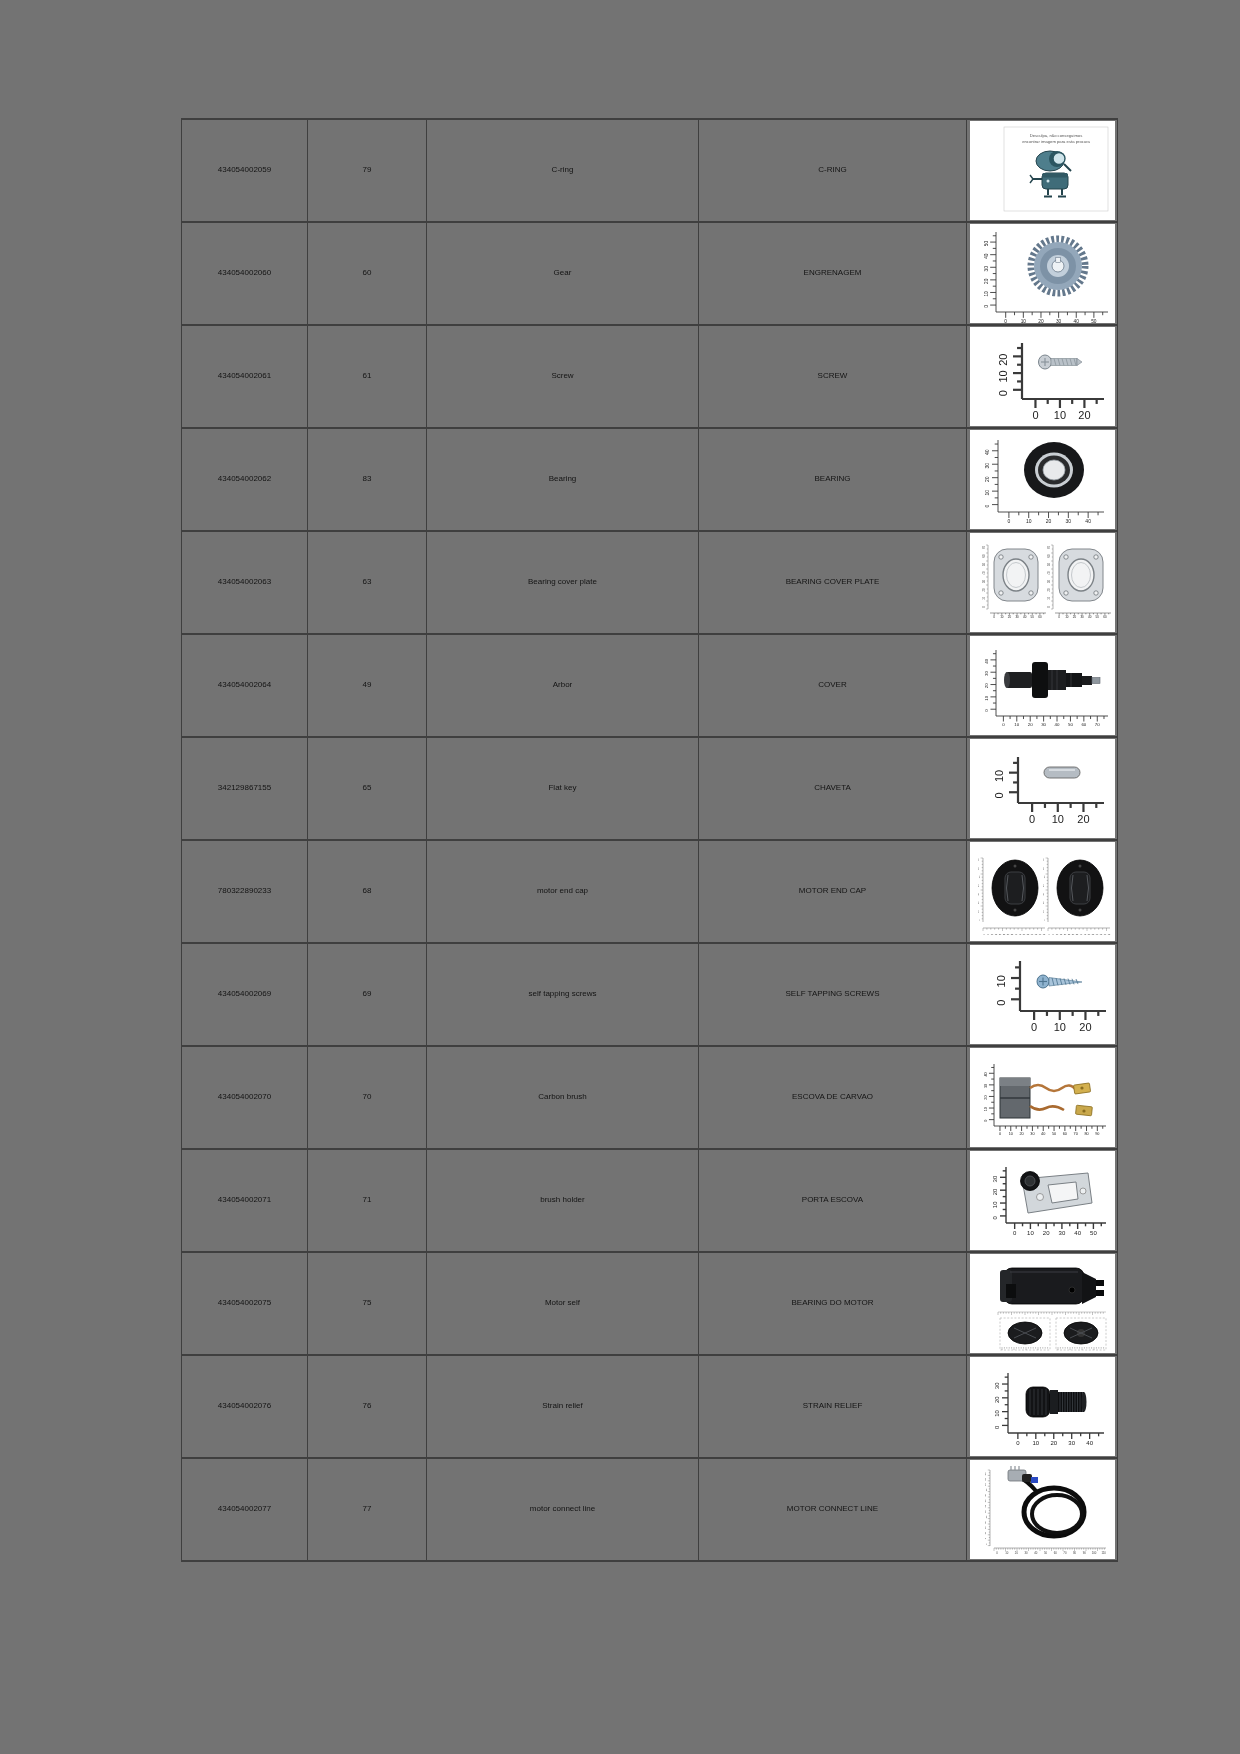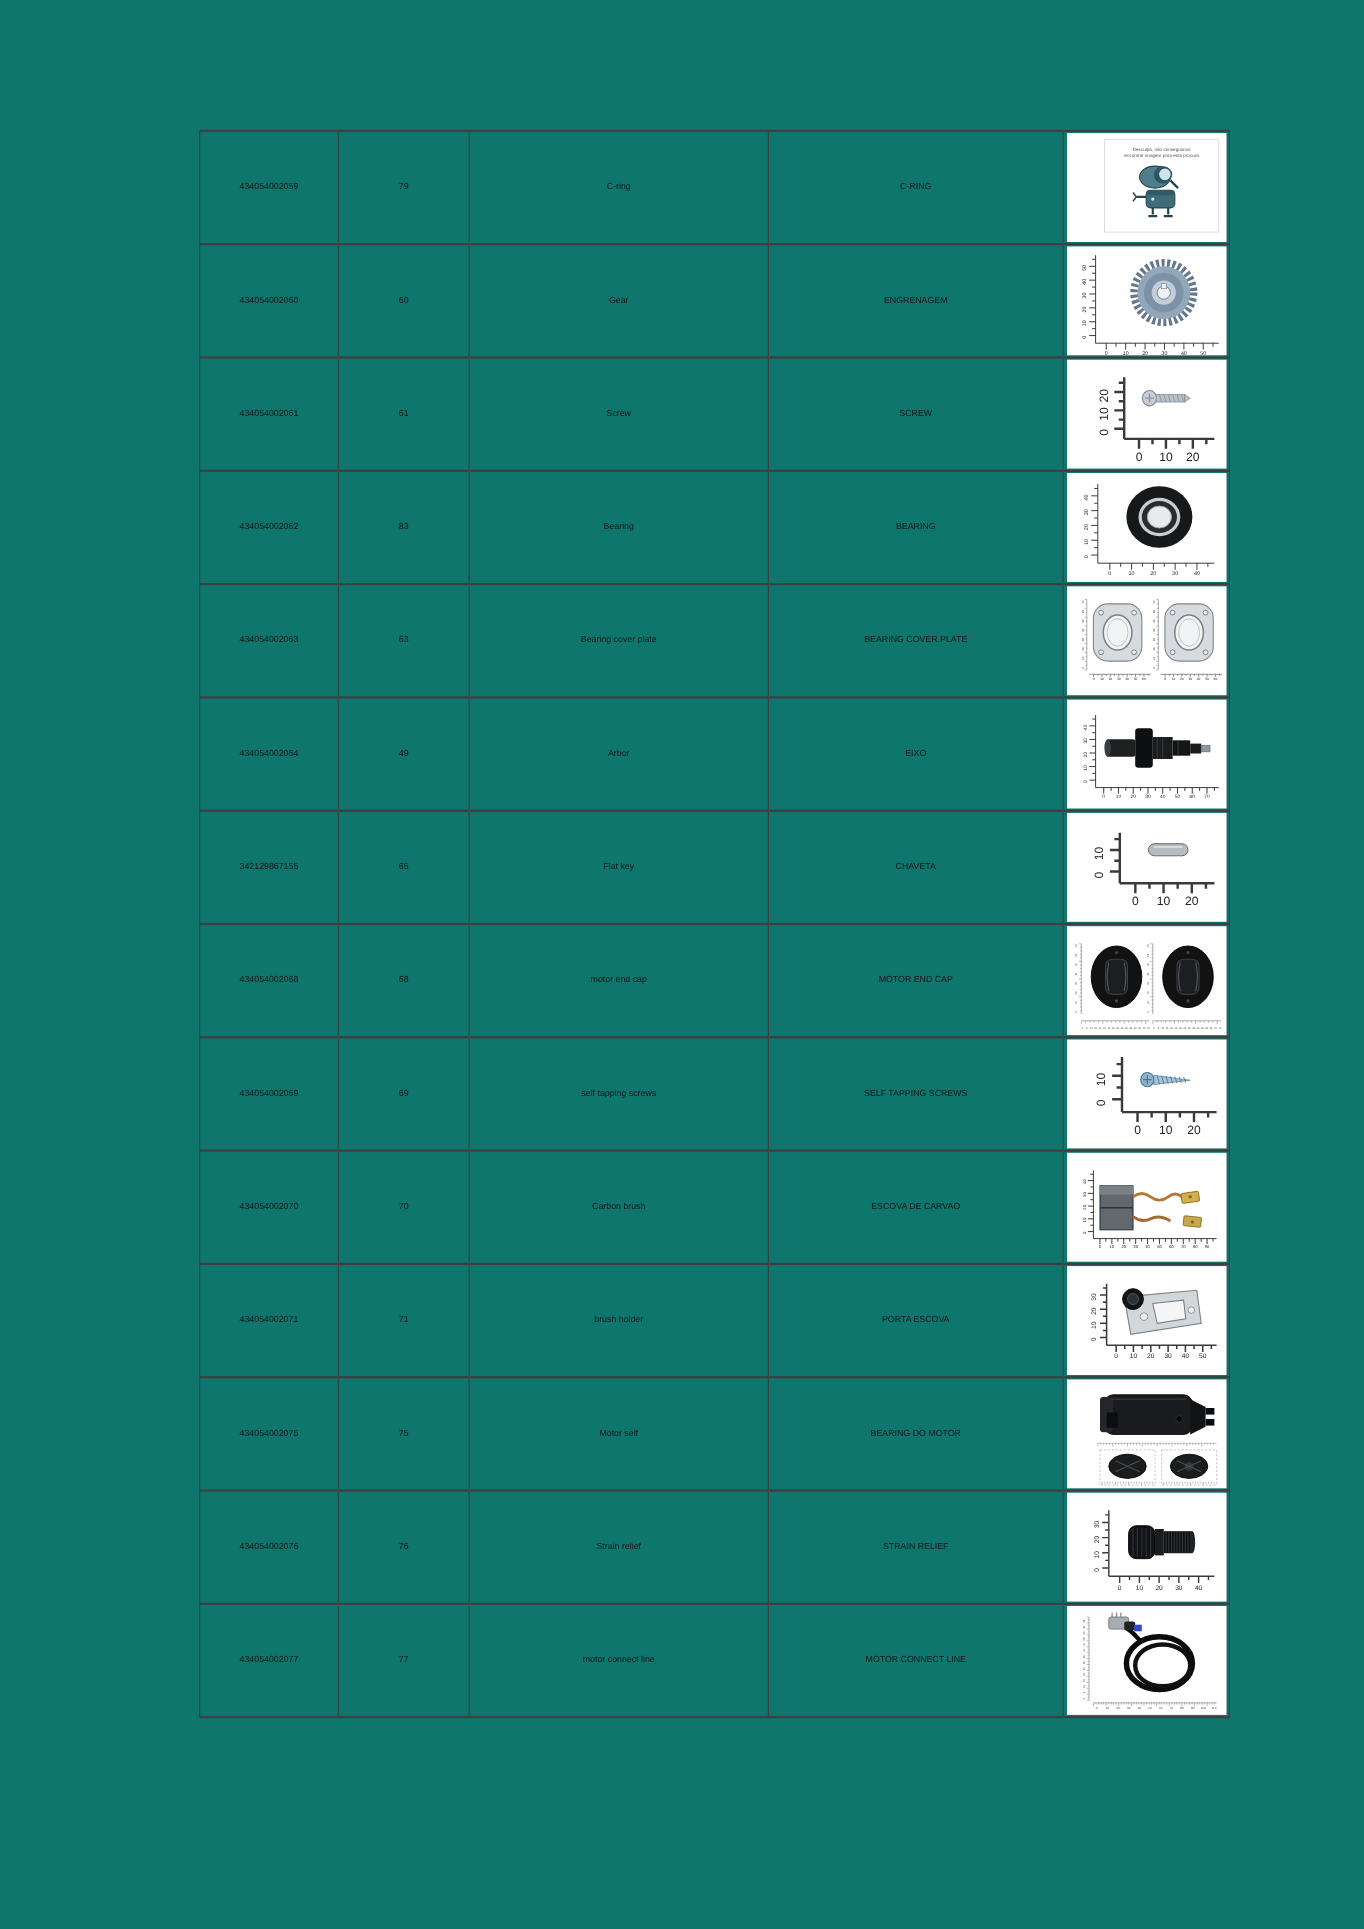--- a/index.html
+++ b/index.html
@@ -1,20 +1,20 @@
 <!DOCTYPE html>
 <html><head>
 <meta charset="utf-8">
 <style>
   html,body{margin:0;padding:0;}
   body{
     width:1240px;height:1754px;background:#ffffff;position:relative;
     font-family:"Liberation Sans",sans-serif;color:#141414;
   }
-  .page{position:absolute;inset:0;background:#0f766e;}
+  .page{position:absolute;inset:0;background:#737373;}
   table.parts-table{
     position:absolute;left:181px;top:118px;
     border-collapse:collapse;table-layout:fixed;width:936px;
   }
   table.parts-table td{
     border:1px solid #3f3f3f;border-top-width:2px;border-bottom-width:2px;
     text-align:center;vertical-align:middle;
     font-size:8px;line-height:1.1;color:#141414;
     height:101px;padding:0;overflow:hidden;white-space:nowrap;
   }
@@ -319,21 +319,21 @@
               <line x1="134.9047619047619" y1="80" x2="134.9047619047619" y2="82.4" stroke="#3a3a3a" stroke-width="0.5"></line>
               <line x1="138.7142857142857" y1="80" x2="138.7142857142857" y2="81.32" stroke="#3a3a3a" stroke-width="0.5"></line>
               <text x="134.9047619047619" y="85.4" font-size="3" text-anchor="middle" fill="#222">60</text>
             </svg>
           </td>
         </tr>
         <tr>
           <td>434054002064</td>
           <td>49</td>
           <td>Arbor</td>
-          <td>EIXO</td>
+          <td>COVER</td>
           <td class="img-cell">
             <svg viewBox="0 0 145 99" width="145" height="99">
               <line x1="26" y1="80" x2="138" y2="80" stroke="#3a3a3a" stroke-width="0.9"></line>
               <line x1="26" y1="80" x2="26" y2="14" stroke="#3a3a3a" stroke-width="0.9"></line>
               <line x1="33.377245508982035" y1="80" x2="33.377245508982035" y2="85.52" stroke="#3a3a3a" stroke-width="0.9"></line>
               <line x1="40.08383233532934" y1="80" x2="40.08383233532934" y2="83.036" stroke="#3a3a3a" stroke-width="0.9"></line>
               <text x="33.377245508982035" y="89.92" font-size="4.4" text-anchor="middle" fill="#222">0</text>
               <line x1="46.79041916167665" y1="80" x2="46.79041916167665" y2="85.52" stroke="#3a3a3a" stroke-width="0.9"></line>
               <line x1="53.49700598802396" y1="80" x2="53.49700598802396" y2="83.036" stroke="#3a3a3a" stroke-width="0.9"></line>
               <text x="46.79041916167665" y="89.92" font-size="4.4" text-anchor="middle" fill="#222">10</text>
@@ -406,21 +406,21 @@
               <text x="32.95" y="56.53404255319148" font-size="11" text-anchor="middle" fill="#222" transform="rotate(-90 32.95 56.53404255319148)">0</text>
               <line x1="48" y1="33.65957446808511" x2="39" y2="33.65957446808511" stroke="#3a3a3a" stroke-width="2.2"></line>
               <line x1="48" y1="23.87234042553192" x2="43.05" y2="23.87234042553192" stroke="#3a3a3a" stroke-width="2.2"></line>
               <text x="32.95" y="36.95957446808511" font-size="11" text-anchor="middle" fill="#222" transform="rotate(-90 32.95 36.95957446808511)">10</text>
               <rect x="74" y="28" width="36" height="11" rx="5.5" fill="#b5bcc3" stroke="#666" stroke-width="0.9"></rect>
               <line x1="79" y1="31" x2="105" y2="31" stroke="#e2e6ea" stroke-width="1.5"></line>
             </svg>
           </td>
         </tr>
         <tr>
-          <td>434054002068</td>
+          <td>780322890233</td>
           <td>68</td>
           <td>motor end cap</td>
           <td>MOTOR END CAP</td>
           <td class="img-cell">
             <svg viewBox="0 0 145 99" width="145" height="99">
               <line x1="13" y1="16" x2="13" y2="80" stroke="#666" stroke-width="0.5"></line>
               <line x1="13" y1="16" x2="10.6" y2="16" stroke="#666" stroke-width="0.4"></line>
               <line x1="13" y1="19.2" x2="11.7" y2="19.2" stroke="#666" stroke-width="0.4"></line>
               <line x1="13" y1="22.4" x2="11.7" y2="22.4" stroke="#666" stroke-width="0.4"></line>
               <line x1="13" y1="25.599999999999998" x2="11.7" y2="25.599999999999998" stroke="#666" stroke-width="0.4"></line>

